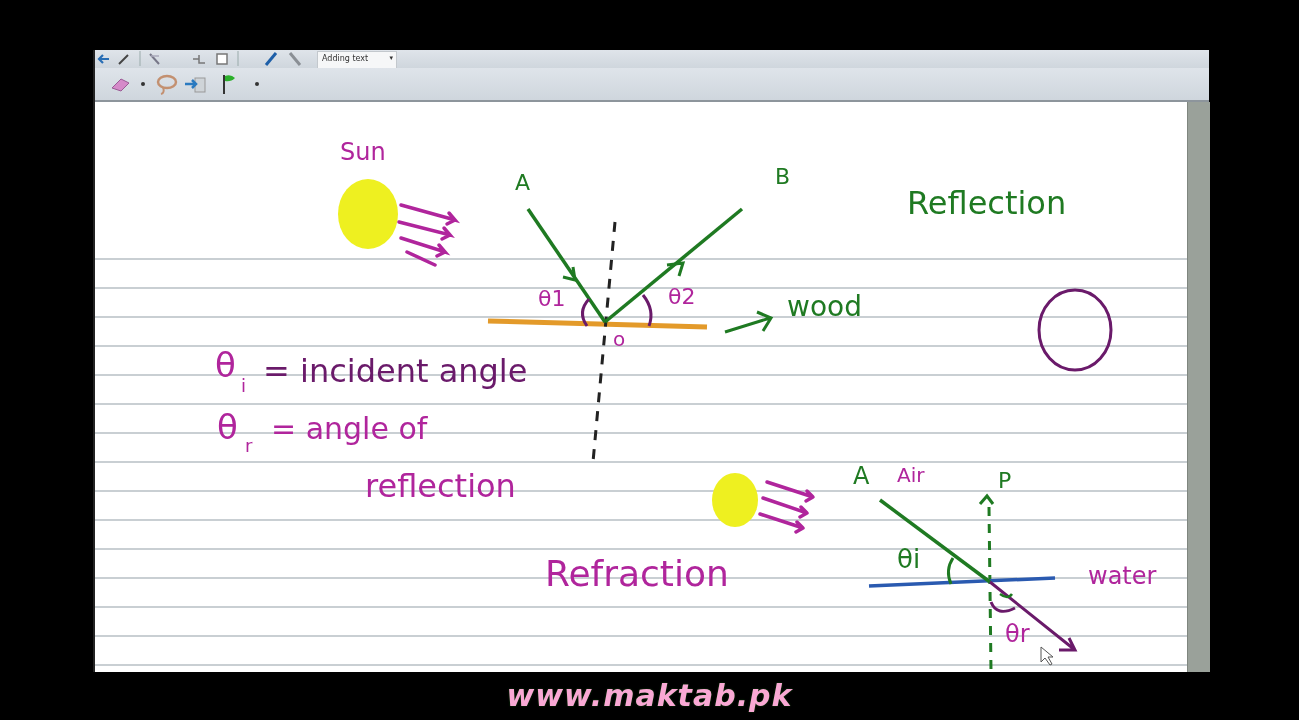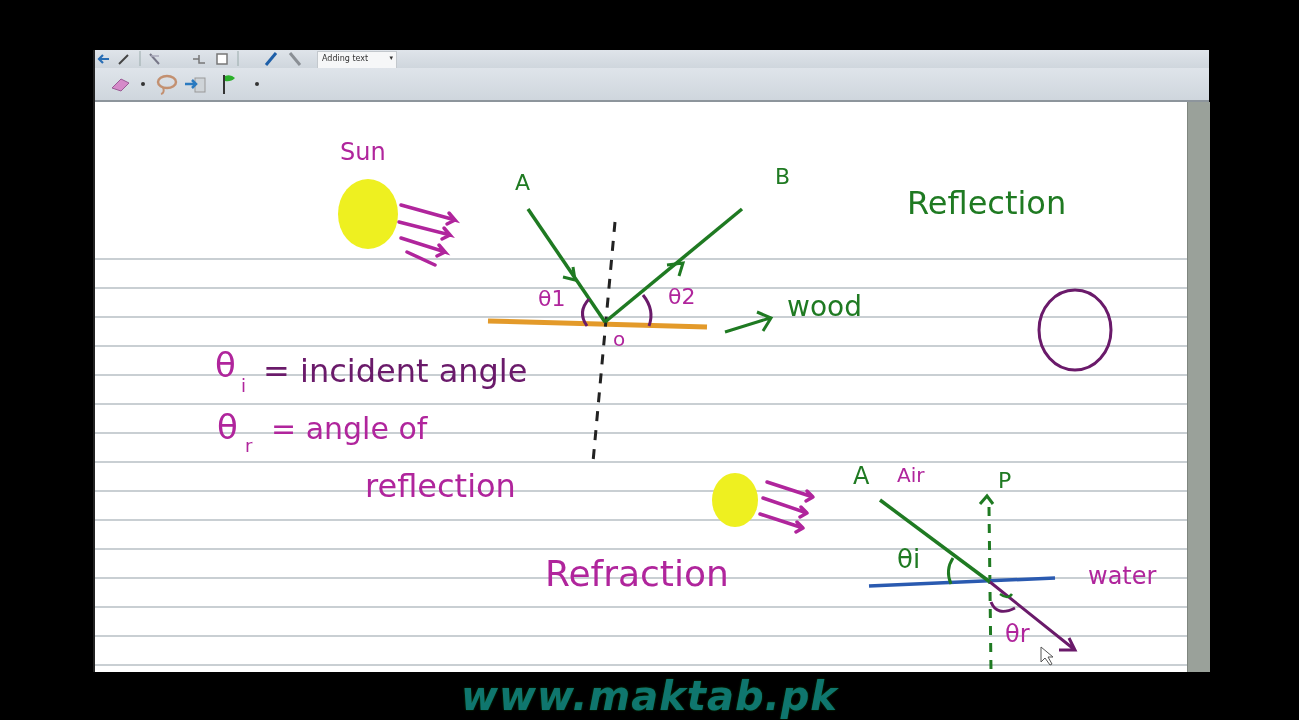--- a/index.html
+++ b/index.html
@@ -10,21 +10,21 @@
   .toolbar-row.r2{top:18px;height:32px;border-bottom:2px solid #8d959c;}
   .tb-icon{position:absolute;display:flex;align-items:center;justify-content:center;}
   .tb-dot{position:absolute;width:4px;height:4px;border-radius:50%;background:#333;}
   .zoom-select{position:absolute;left:222px;top:1px;width:80px;height:24px;background:#f6f7f8;border:1px solid #c3c8cd;font-size:8px;color:#333;line-height:13px;padding-left:4px;box-sizing:border-box;white-space:nowrap;overflow:hidden;}
   .zoom-select .arrow{position:absolute;right:3px;top:0;font-size:7px;}
   .canvas{position:absolute;left:0;top:52px;width:1092px;height:570px;background:#ffffff;overflow:hidden;}
   .scrollbar{position:absolute;left:1092px;top:52px;width:22px;height:570px;background:#9aa19a;border-left:1px solid #7f867f;}
   .ruled{position:absolute;left:0;width:1092px;height:2px;background:#c9cfd3;}
   .ink{position:absolute;left:0;top:0;}
   .watermark{position:absolute;left:0;top:674px;width:1299px;height:46px;text-align:center;}
-  .watermark span{font-family:"DejaVu Sans",sans-serif;font-weight:bold;font-style:italic;font-size:40px;color:#0f766e;letter-spacing:1px;line-height:44px;text-shadow:0 0 2px #0a4a0a;}
+  .watermark span{font-family:"DejaVu Sans",sans-serif;font-weight:bold;font-style:italic;font-size:30px;color:#f9a8d4;letter-spacing:1px;line-height:44px;text-shadow:0 0 2px #0a4a0a;}
   .hw{font-family:"DejaVu Sans",sans-serif;}
 </style>
 </head>
 <body>
 
 <div class="window">
 
   <div class="toolbar-row r1">
     <span class="tb-icon" style="left:2px;top:2px;">
       <svg width="14" height="14">

